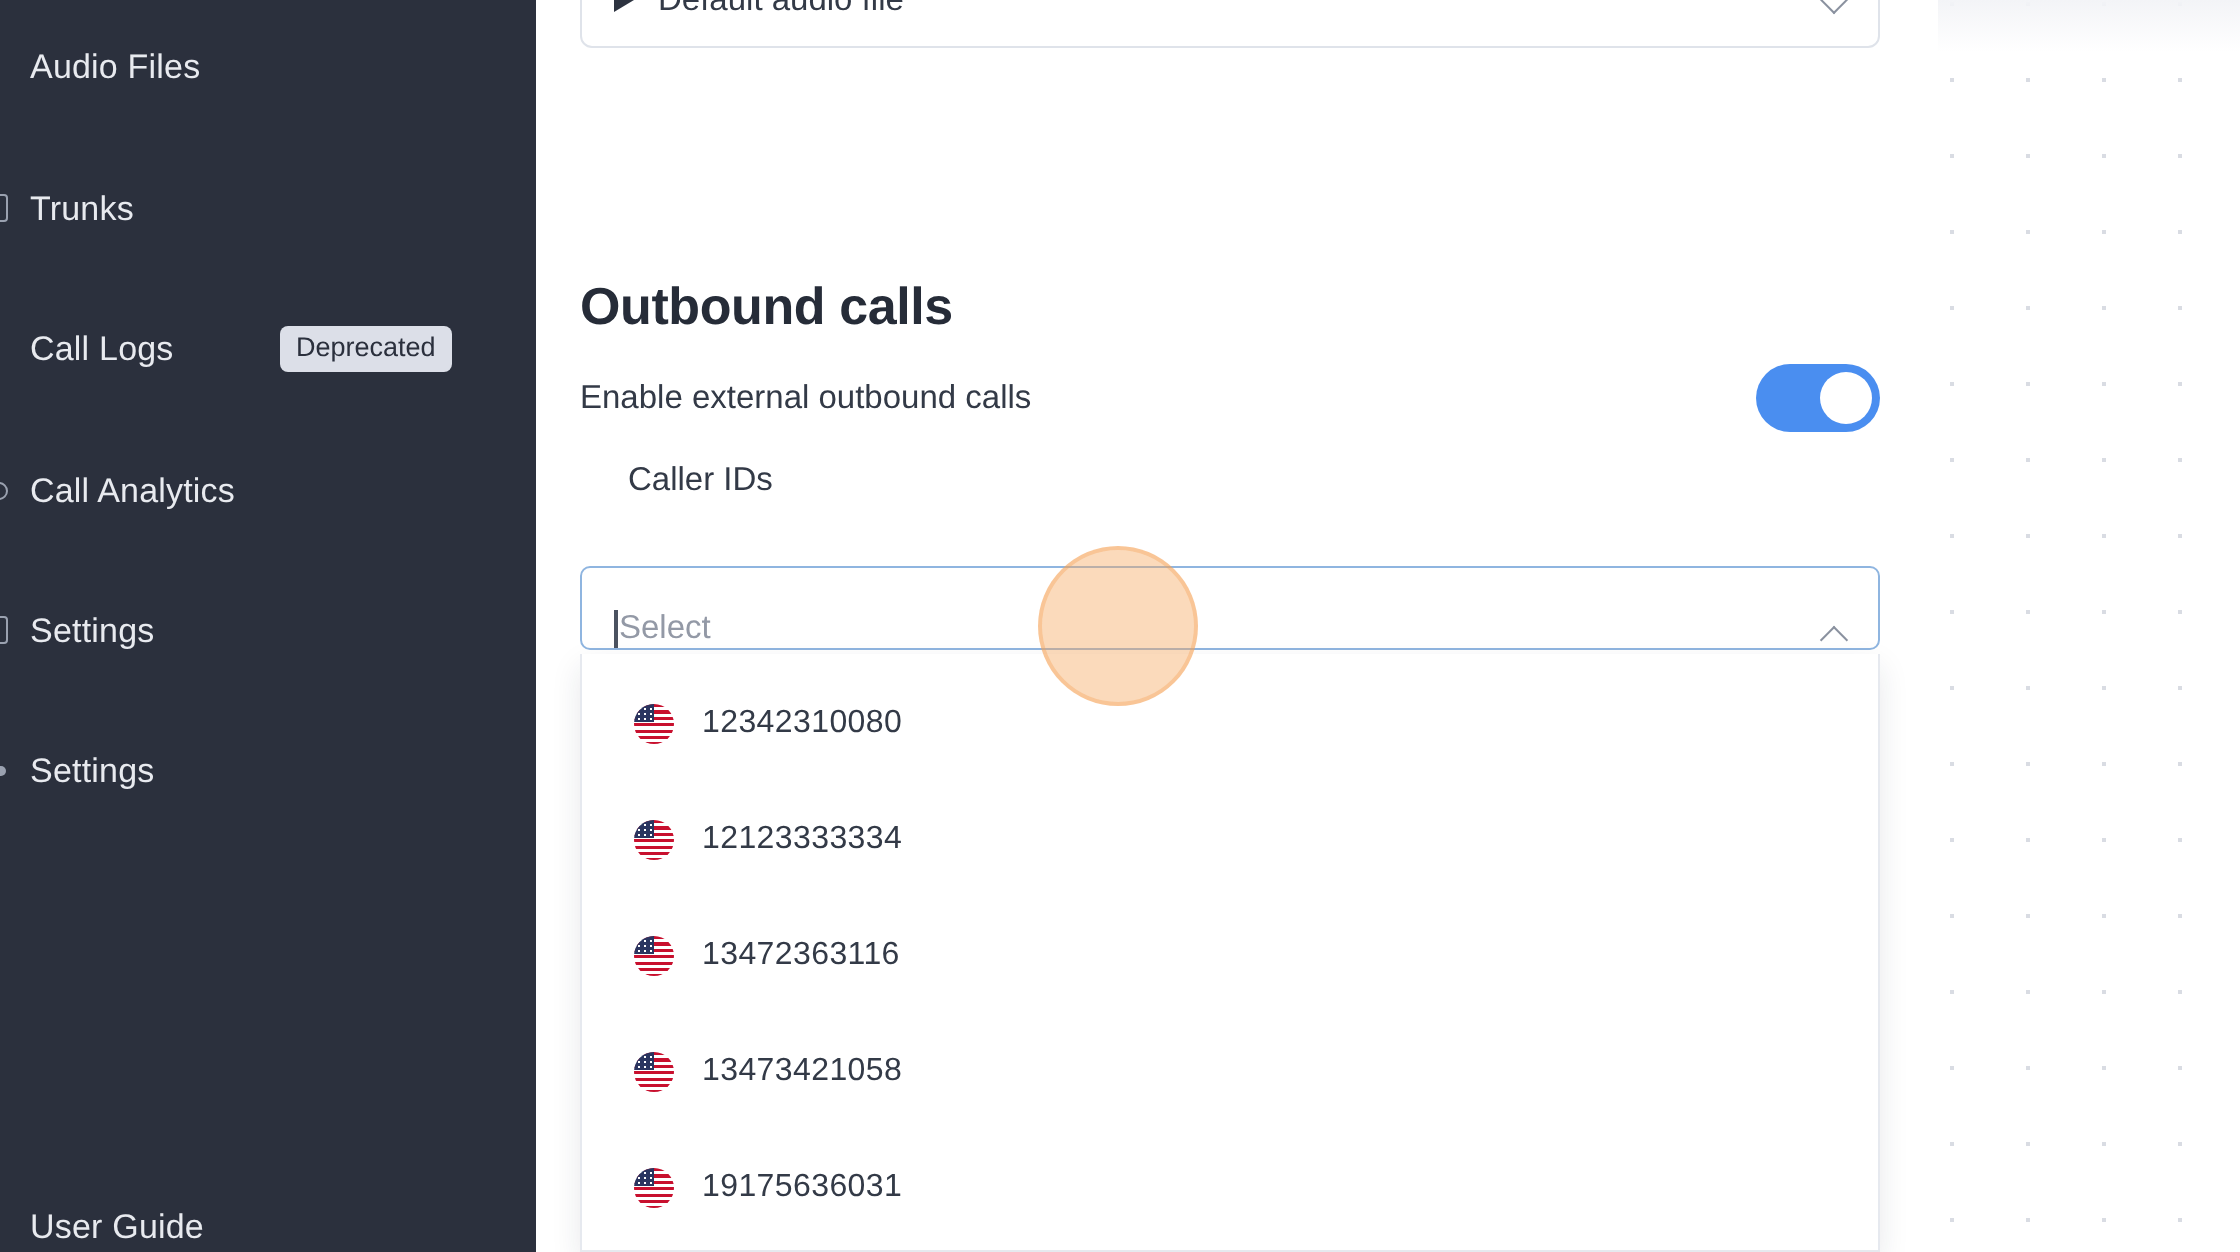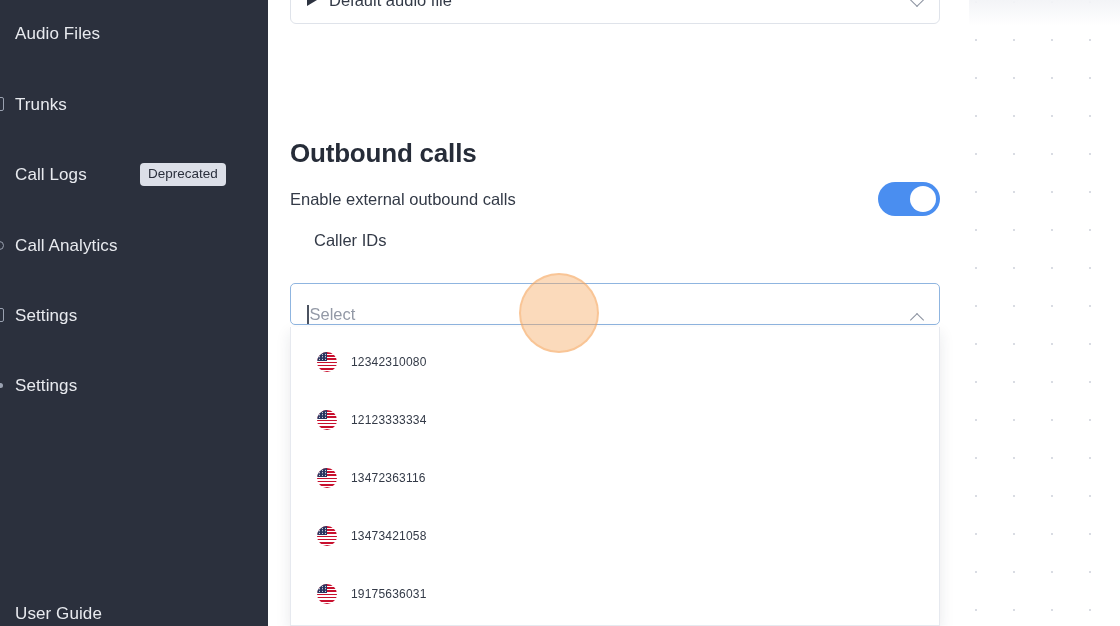--- a/index.html
+++ b/index.html
@@ -291,21 +291,21 @@
     background: #2a3560;
   }
   .flag .canton::after {
     content: "";
     position: absolute;
     inset: 1px;
     background:
       radial-gradient(circle at 1.5px 1.5px, #fff 0.5px, transparent 0.6px) 0 0 / 3px 2.5px;
   }
   .dd-number {
-    font-size: 12px;
+    font-size: 16px;
     color: #333a47;
     white-space: nowrap;
     letter-spacing: 0.2px;
   }
 
   
   .click-hl {
     position: absolute;
     left: 519px;
     top: 273px;

